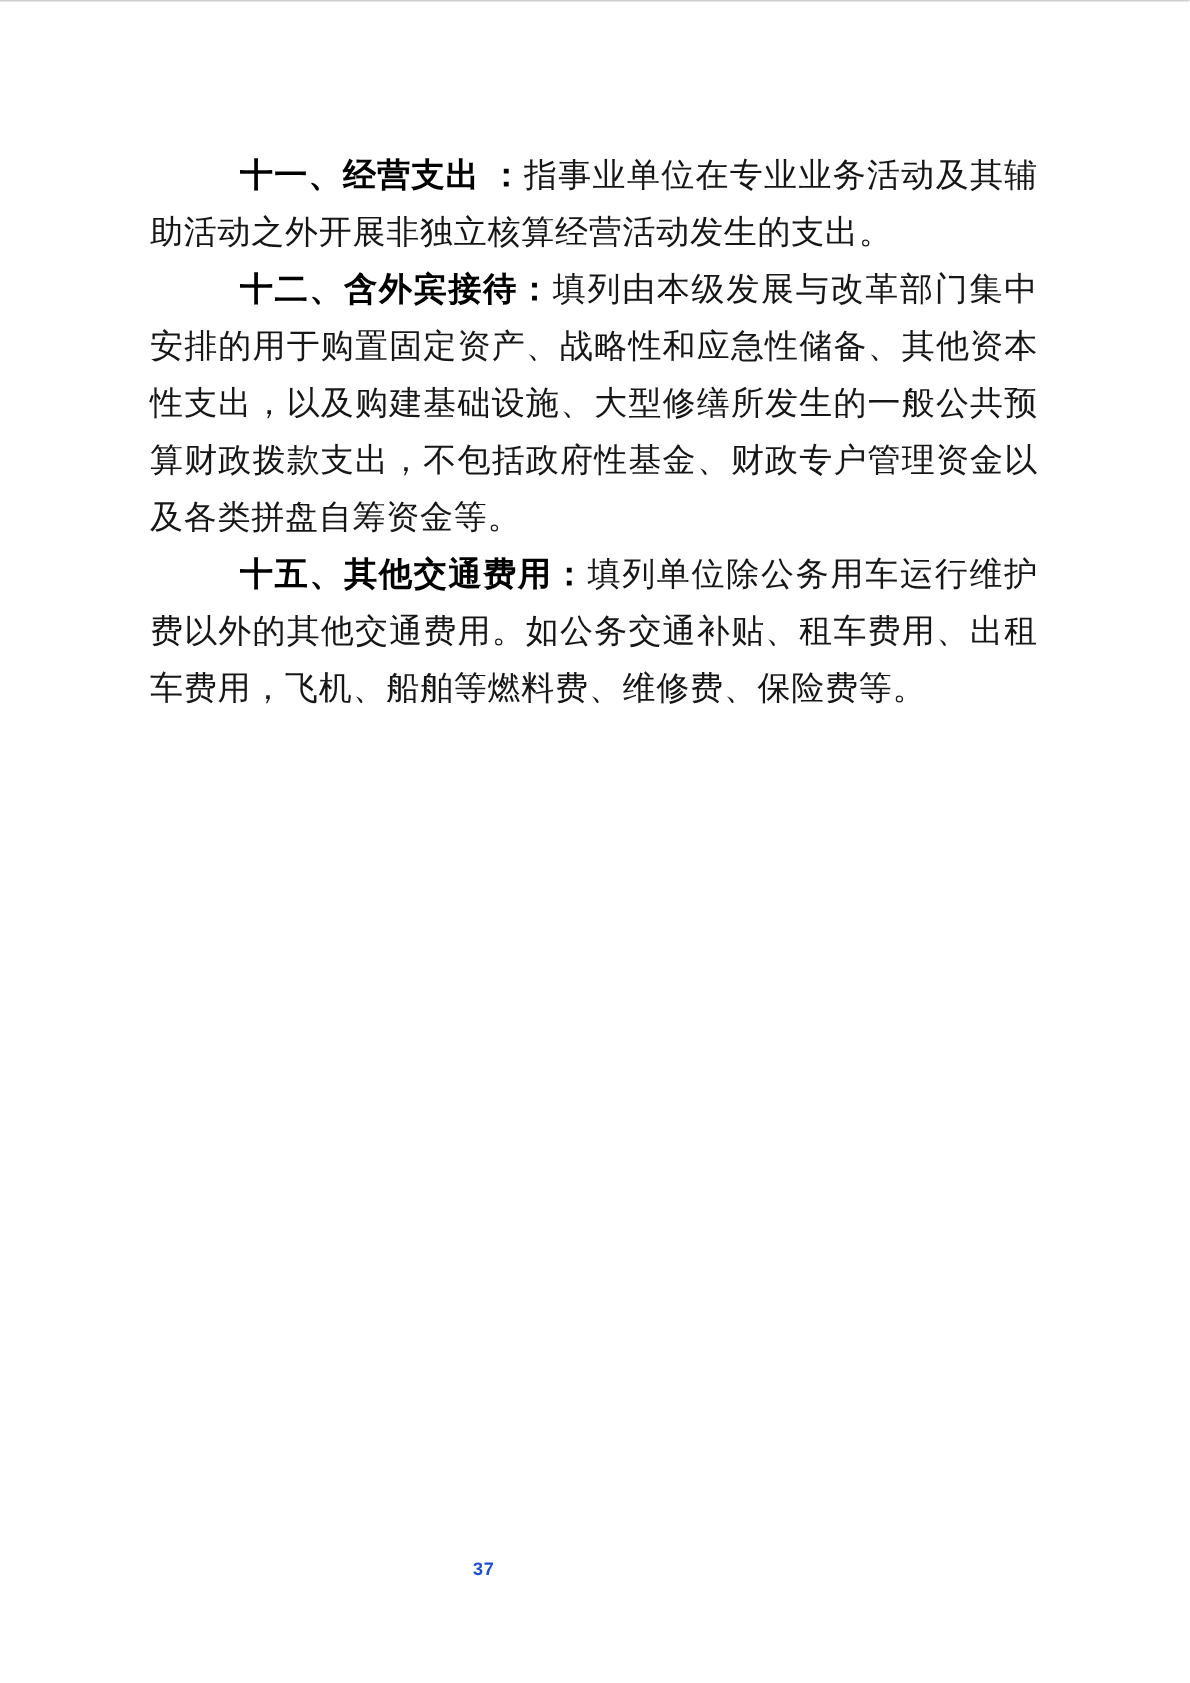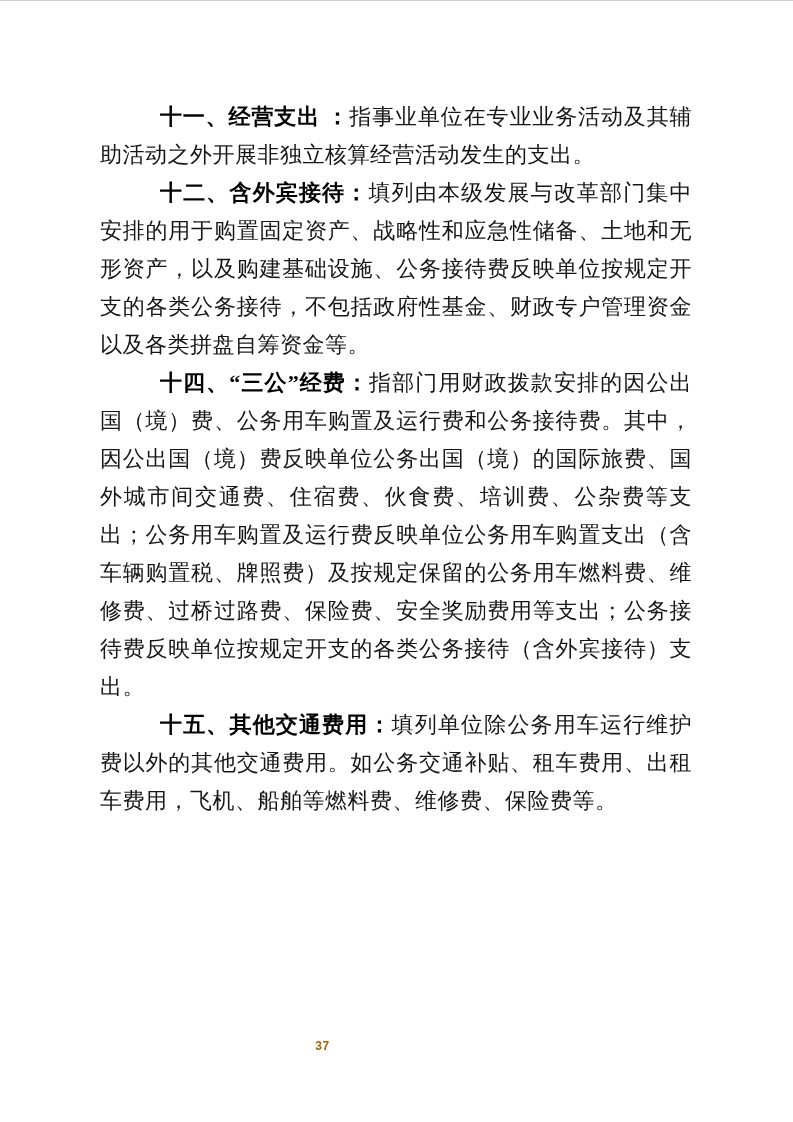--- a/index.html
+++ b/index.html
@@ -47,37 +47,36 @@
   }
   .page-number {
     position: absolute;
     top: 1038px;
     left: 0;
     width: 645px;
     text-align: center;
     font-family: "Liberation Sans", "DejaVu Sans", sans-serif;
     font-size: 12px;
     font-weight: bold;
-    color: #a16207;
+    color: #1d4ed8;
     letter-spacing: 0.5px;
   }
 </style>
 </head>
 <body>
 
 <div class="page">
 
   <div class="content">
 
     <p class="para"><span class="term">十一、经营支出 ：</span><span class="definition">指事业单位在专业业务活动及其辅助活动之外开展非独立核算经营活动发生的支出。</span></p>
 
-    <p class="para"><span class="term">十二、含外宾接待：</span><span class="definition">填列由本级发展与改革部门集中安排的用于购置固定资产、战略性和应急性储备、土地和无形资产，以及购建基础设施、公务接待费反映单位按规定开支的各类公务接待，不包括政府性基金、财政专户管理资金以及各类拼盘自筹资金等。</span></p>
+    <p class="para"><span class="term">十二、含外宾接待：</span><span class="definition">填列由本级发展与改革部门集中安排的用于购置固定资产、战略性和应急性储备、其他资本性支出，以及购建基础设施、大型修缮所发生的一般公共预算财政拨款支出，不包括政府性基金、财政专户管理资金以及各类拼盘自筹资金等。</span></p>
 
 
-    <p class="para"><span class="term">十四、“三公”经费：</span><span class="definition">指部门用财政拨款安排的因公出国（境）费、公务用车购置及运行费和公务接待费。其中，因公出国（境）费反映单位公务出国（境）的国际旅费、国外城市间交通费、住宿费、伙食费、培训费、公杂费等支出；公务用车购置及运行费反映单位公务用车购置支出（含车辆购置税、牌照费）及按规定保留的公务用车燃料费、维修费、过桥过路费、保险费、安全奖励费用等支出；公务接待费反映单位按规定开支的各类公务接待（含外宾接待）支出。</span></p>
 
     <p class="para"><span class="term">十五、其他交通费用：</span><span class="definition">填列单位除公务用车运行维护费以外的其他交通费用。如公务交通补贴、租车费用、出租车费用，飞机、船舶等燃料费、维修费、保险费等。</span></p>
 
 
   </div>
 
   <div class="page-number">37</div>
 
 </div>
 

